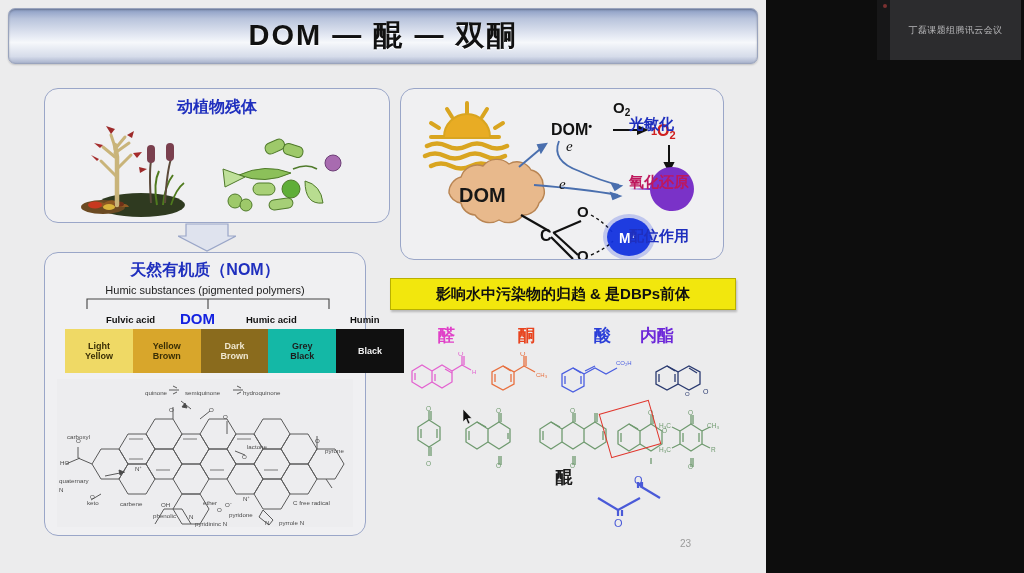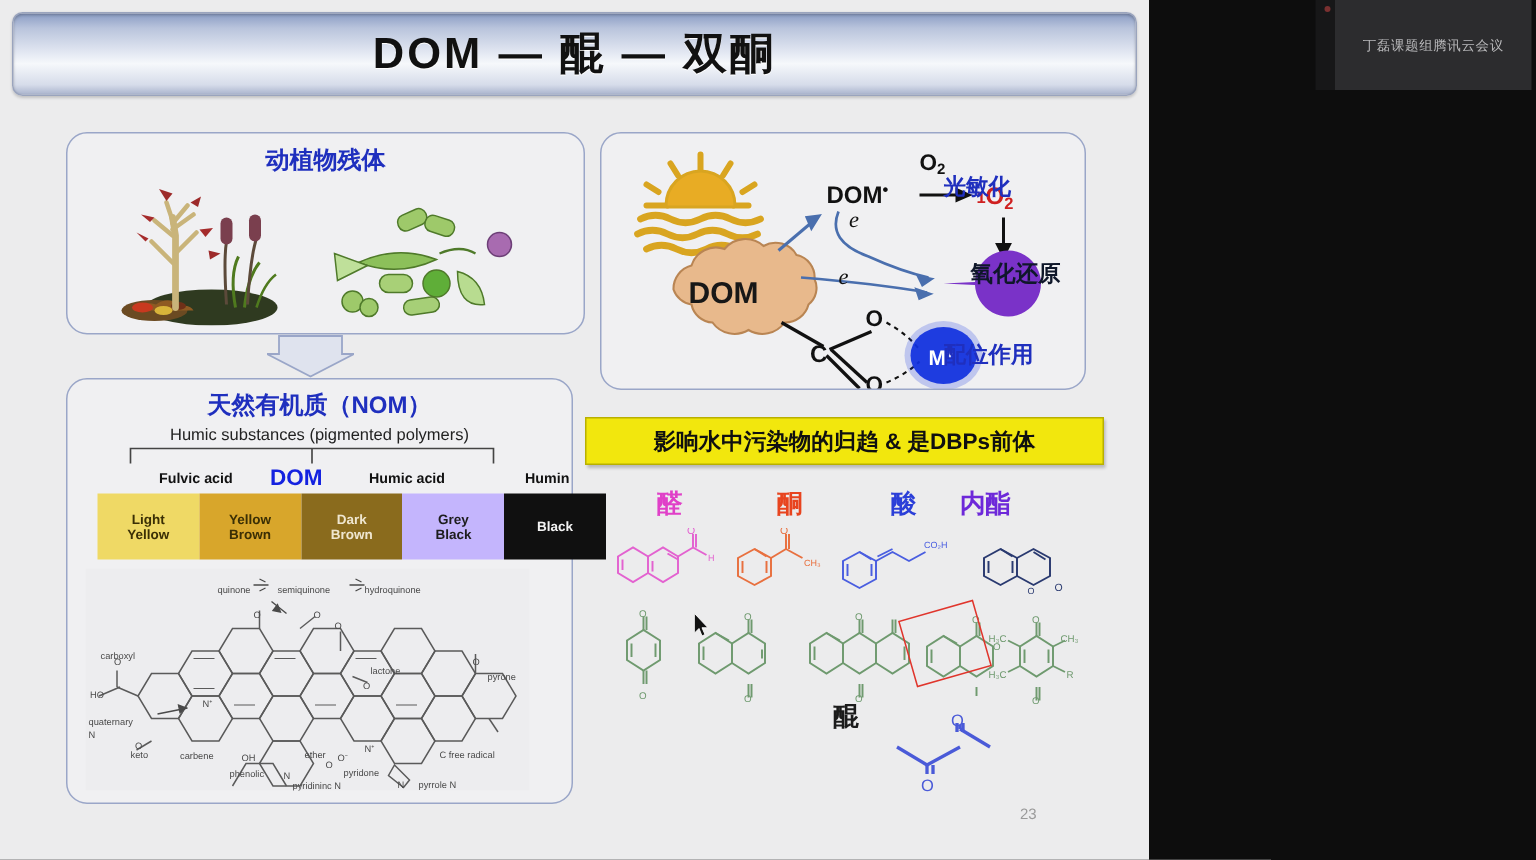--- a/index.html
+++ b/index.html
@@ -35,21 +35,21 @@
   
   #panel-biomass{left:44px;top:88px;width:320px;height:133px;padding-left:24px;}
   .cn-head{color:#1f2fbe;font-weight:bold;text-align:center;}
   #biomass-title{position:absolute;left:0;top:8px;width:100%;font-size:16px;}
   #biomass-art{position:absolute;left:8px;top:28px;width:304px;height:100px;}
 
   
   #down-arrow{position:absolute;left:178px;top:222px;width:58px;height:30px;}
 
   
-  #panel-nom{left:44px;top:252px;width:320px;height:282px;padding-left:16px;}
+  #panel-nom{left:44px;top:252px;width:320px;height:282px;}
   #nom-title{position:absolute;left:0;top:7px;width:100%;font-size:16px;}
   #nom-sub{position:absolute;left:0;top:31px;width:100%;text-align:center;font-size:11px;color:#222;}
   #nom-bracket{position:absolute;left:22px;top:43px;width:280px;height:14px;}
   #nom-labels{position:absolute;left:10px;top:57px;width:300px;height:18px;margin-left:47px;}
   #nom-labels span{position:absolute;font-size:9.5px;font-weight:bold;color:#111;white-space:nowrap;}
   #nom-labels span.dom{color:#1422e0;font-size:15px;font-weight:bold;}
   #nom-bar{position:absolute;left:20px;top:76px;width:339px;height:44px;display:flex;}
   #nom-bar .seg{flex:1;display:flex;flex-direction:column;align-items:center;justify-content:center;
      font-size:9px;font-weight:bold;line-height:1.15;text-align:center;}
   #struct-box{position:absolute;left:12px;top:126px;width:296px;height:148px;background:#ededef;}
@@ -161,21 +161,21 @@
         <div>Yellow</div>
       </div>
       <div class="seg" style="background:#d8a62b;color:#3a2f05;">
         <div>Yellow</div>
         <div>Brown</div>
       </div>
       <div class="seg" style="background:#8a6b1d;color:#efe6cf;">
         <div>Dark</div>
         <div>Brown</div>
       </div>
-      <div class="seg" style="background:#c4b5fd;color:#1d1d1d;">
+      <div class="seg" style="background:#14b8a6;color:#1d1d1d;">
         <div>Grey</div>
         <div>Black</div>
       </div>
       <div class="seg" style="background:#101010;color:#f2f2f2;">
         <div>Black</div>
       </div>
     </div>
 
     <div id="struct-box">
       <svg viewBox="0 0 296 148" width="296" height="148">
@@ -348,21 +348,21 @@
         <path d="M190 126 q14 8 22 18"></path>
         <path d="M190 166 q14 -6 22 -14"></path>
       </g>
 
       <ellipse cx="228" cy="148" rx="22" ry="19" fill="#1030e0" opacity="0.92"></ellipse>
       <ellipse cx="228" cy="148" rx="26" ry="23" fill="#1030e0" opacity="0.22"></ellipse>
       <text x="218" y="154" font-size="14" font-weight="bold" fill="#fff" font-family="Liberation Sans, sans-serif">M<tspan font-size="9" dy="-4">+</tspan></text>
     </svg>
     
     <div style="position:absolute;left:228px;top:26px;font-size:15px;font-weight:bold;color:#1f2fbe;">光敏化</div>
-    <div style="position:absolute;left:228px;top:84px;font-size:15px;font-weight:bold;color:#0f172a;margin-left:18px;">氧化还原</div>
+    <div style="position:absolute;left:228px;top:84px;font-size:15px;font-weight:bold;color:#be185d;">氧化还原</div>
     <div style="position:absolute;left:228px;top:138px;font-size:15px;font-weight:bold;color:#1f2fbe;">配位作用</div>
   </div>
 
   <div id="hl-banner">
     <span class="hl-text">影响水中污染物的归趋 &amp; 是DBPs前体</span>
   </div>
 
   <div id="class-row">
     <span class="cl" style="left:34px;color:#e040c8;">醛</span>
     <span class="cl" style="left:114px;color:#e8441f;">酮</span>

